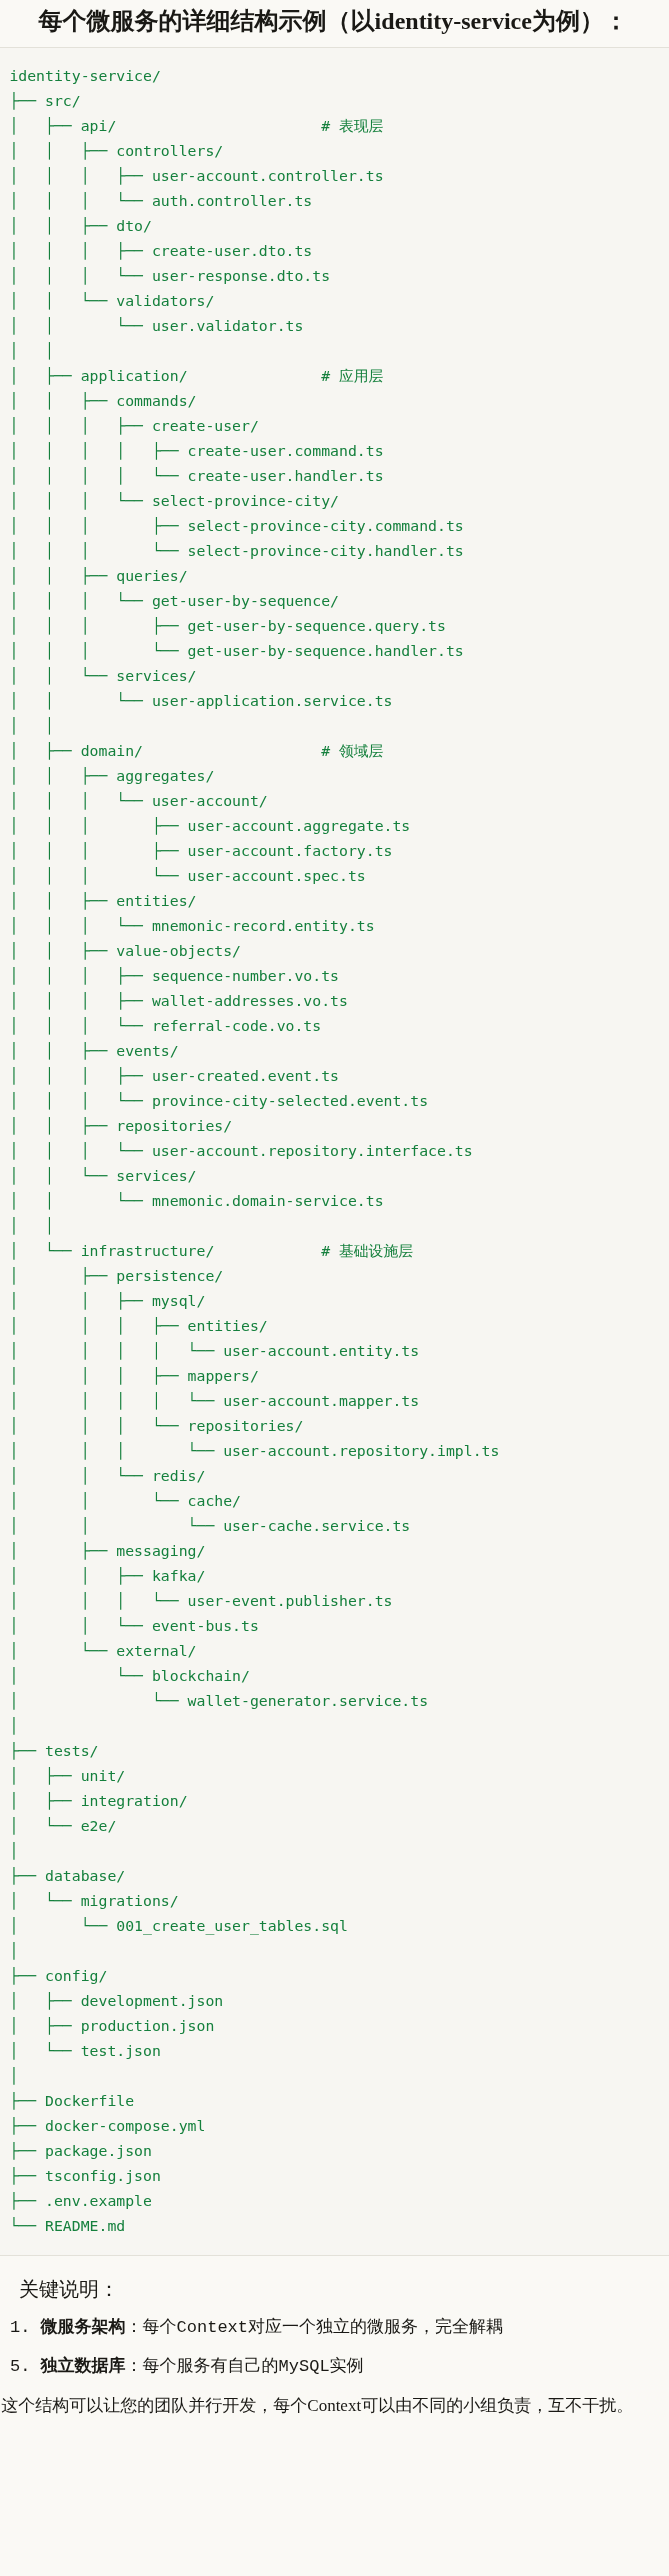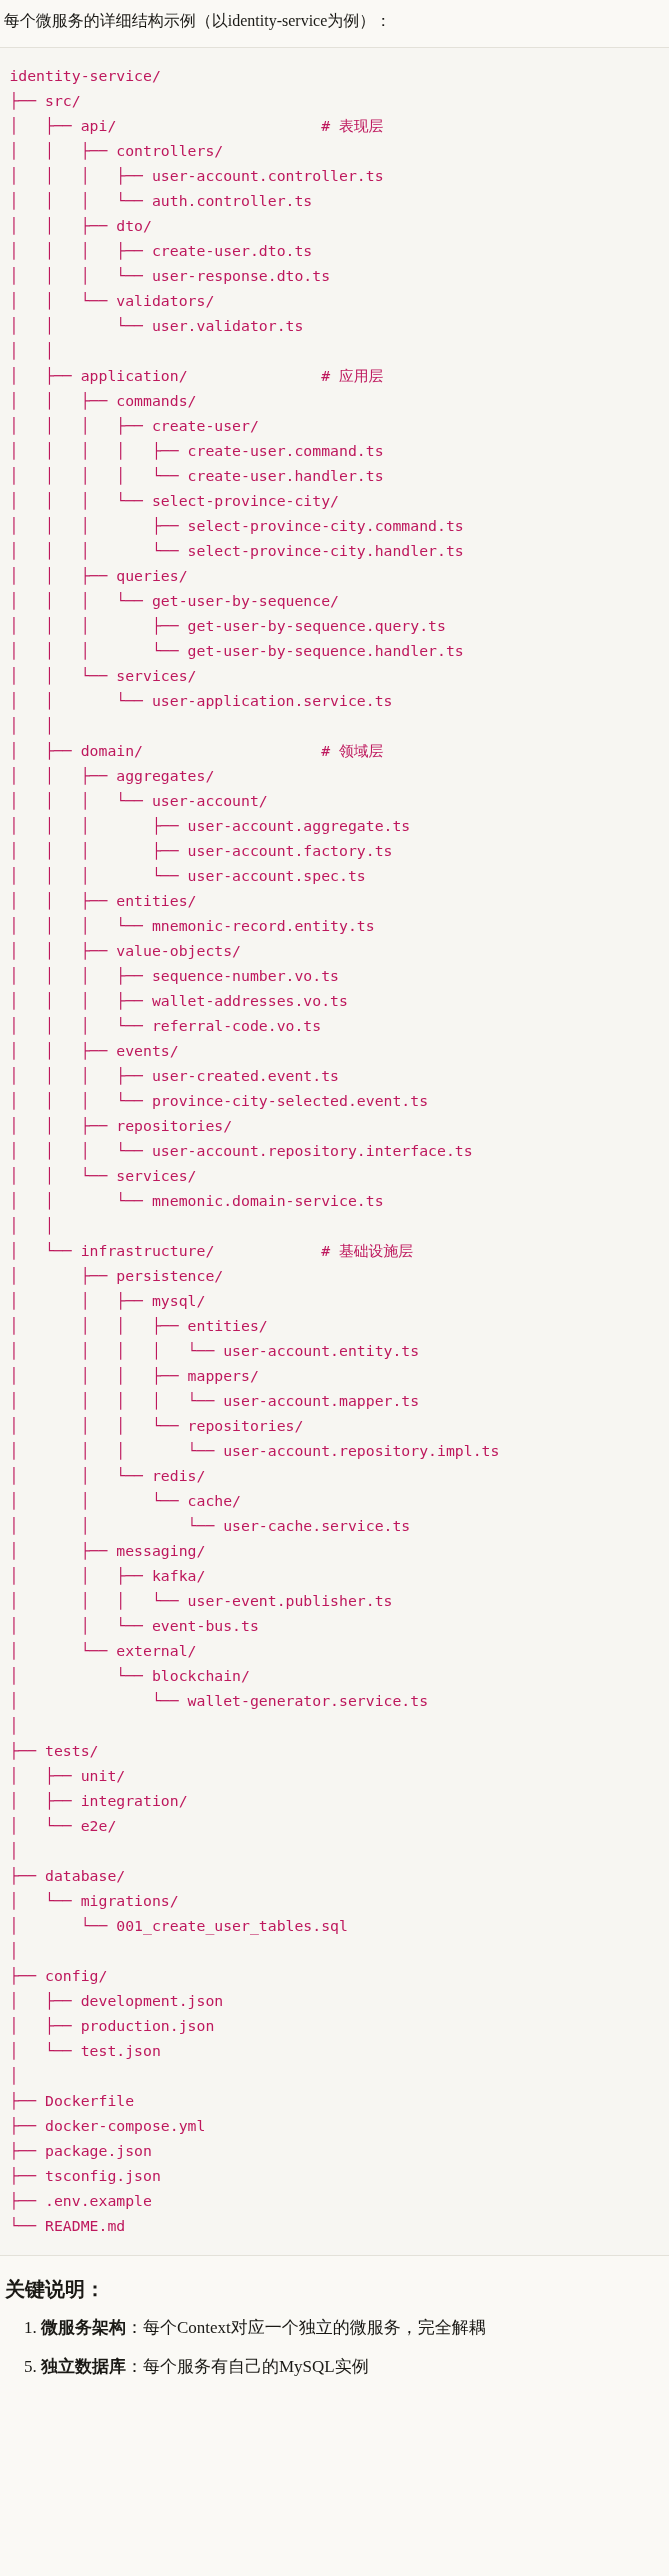--- a/index.html
+++ b/index.html
@@ -5,51 +5,53 @@
   html, body { margin: 0; padding: 0; }
   body {
     width: 669px;
     height: 2576px;
     background: #FAF9F5;
     color: #1a1915;
     font-family: "Liberation Serif", "DejaVu Serif", serif;
     overflow: hidden;
   }
   .title {
-    font-size: 16px;
+    font-size: 24px;
     line-height: 26px;
-    font-weight: 400;
+    font-weight: 700;
     margin: 7.5px 0 13.8px 0;
     padding: 0 6.3px 0 3.8px;
+    text-align: center;
   }
   .codeblock {
     background: #F7F6F2;
     border-top: 0.6px solid #E3E1D9;
     border-bottom: 0.6px solid #E3E1D9;
   }
   .codeblock pre {
     margin: 0;
     padding: 15px 6.3px 16.3px 9.4px;
     font-family: "DejaVu Sans Mono", monospace;
     font-size: 14.8px;
     line-height: 25px;
-    color: #be185d;
+    color: #15803d;
     white-space: pre;
   }
   .notes-heading {
     font-size: 20px;
     line-height: 27.5px;
-    font-weight: 700;
+    font-weight: 400;
     margin: 20px 0 11.3px 0;
-    padding-left: 5px;
+    padding-left: 19px;
   }
   ol.notes-list {
     list-style: none;
     margin: 0;
-    padding: 0 24px;
+    padding: 0 10px;
+    font-family: Liberation Mono, monospace;
   }
   ol.notes-list li {
     font-size: 17px;
     line-height: 27.5px;
     margin: 0 0 11.3px 0;
   }
   ol.notes-list li strong { font-weight: 700; }
   p.closing {
     font-size: 17px;
     line-height: 27.5px;
@@ -154,15 +156,16 @@
 └── README.md</pre>
   </div>
 
   <h3 class="notes-heading">关键说明：</h3>
 
   <ol class="notes-list">
     <li><span>1. </span><strong>微服务架构</strong><span>：每个Context对应一个独立的微服务，完全解耦</span></li>
     <li><span>5. </span><strong>独立数据库</strong><span>：每个服务有自己的MySQL实例</span></li>
   </ol>
 
+  <p class="closing">这个结构可以让您的团队并行开发，每个Context可以由不同的小组负责，互不干扰。</p>
 
 </div>
 
 
 </body></html>

